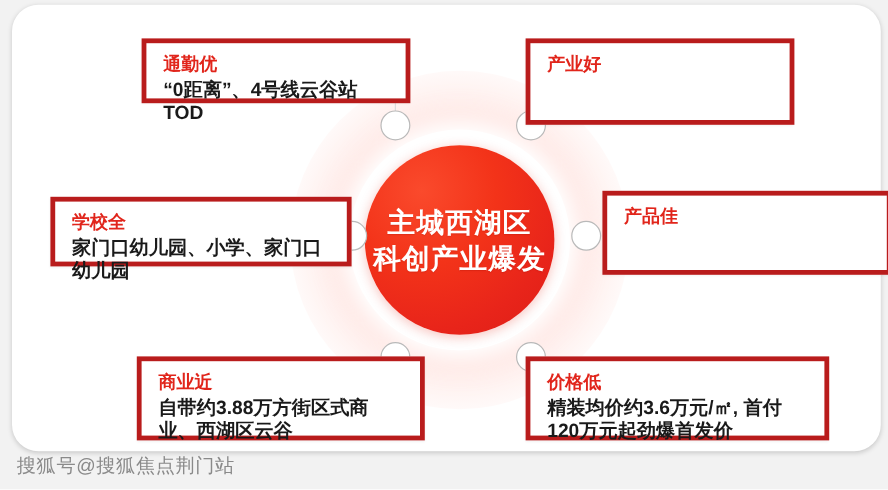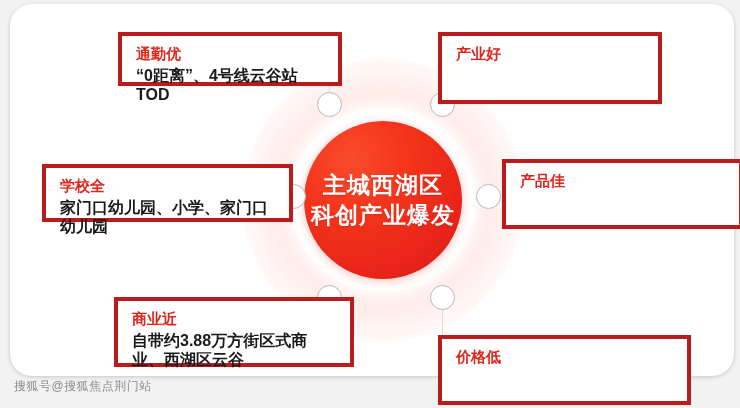--- a/index.html
+++ b/index.html
@@ -124,27 +124,27 @@
     color: #1a1a1a;
     font-size: 16px;
     font-weight: bold;
     line-height: 19px;
   }
   .box-tl { left: 108px; top: 28px;  width: 224px; height: 54px; }
   .box-tr { left: 428px; top: 28px;  width: 224px; height: 72px; }
   .box-ml { left: 32px;  top: 160px; width: 251px; height: 58px; }
   .box-mr { left: 492px; top: 155px; width: 241px; height: 70px; }
   .box-bl { left: 80px;  top: 293px; width: 240px; height: 70px; margin-left: 24px; }
-  .box-br { left: 428px; top: 293px; width: 253px; height: 70px; margin-top: 38px; }
+  .box-br { left: 428px; top: 293px; width: 253px; height: 70px; }
   
   .watermark {
     position: absolute;
     left: 14px;
     top: 378px;
-    font-size: 12px;
+    font-size: 16px;
     color: #8a8a8a;
     letter-spacing: 0.5px;
     white-space: nowrap;
   }
 </style>
 </head>
 <body>
 
 <div class="screen">
   <div class="card">
@@ -187,18 +187,19 @@
       <div class="title">产品佳</div>
     </div>
 
     <div class="box box-bl">
       <div class="title">商业近</div>
       <div class="desc">自带约3.88万方街区式商业、西湖区云谷</div>
     </div>
 
     <div class="box box-br">
       <div class="title">价格低</div>
+      <div class="desc">精装均价约3.6万元/㎡, 首付120万元起劲爆首发价</div>
     </div>
 
   </div>
 
   <div class="watermark">搜狐号@搜狐焦点荆门站</div>
 </div>
 
 </body></html>

